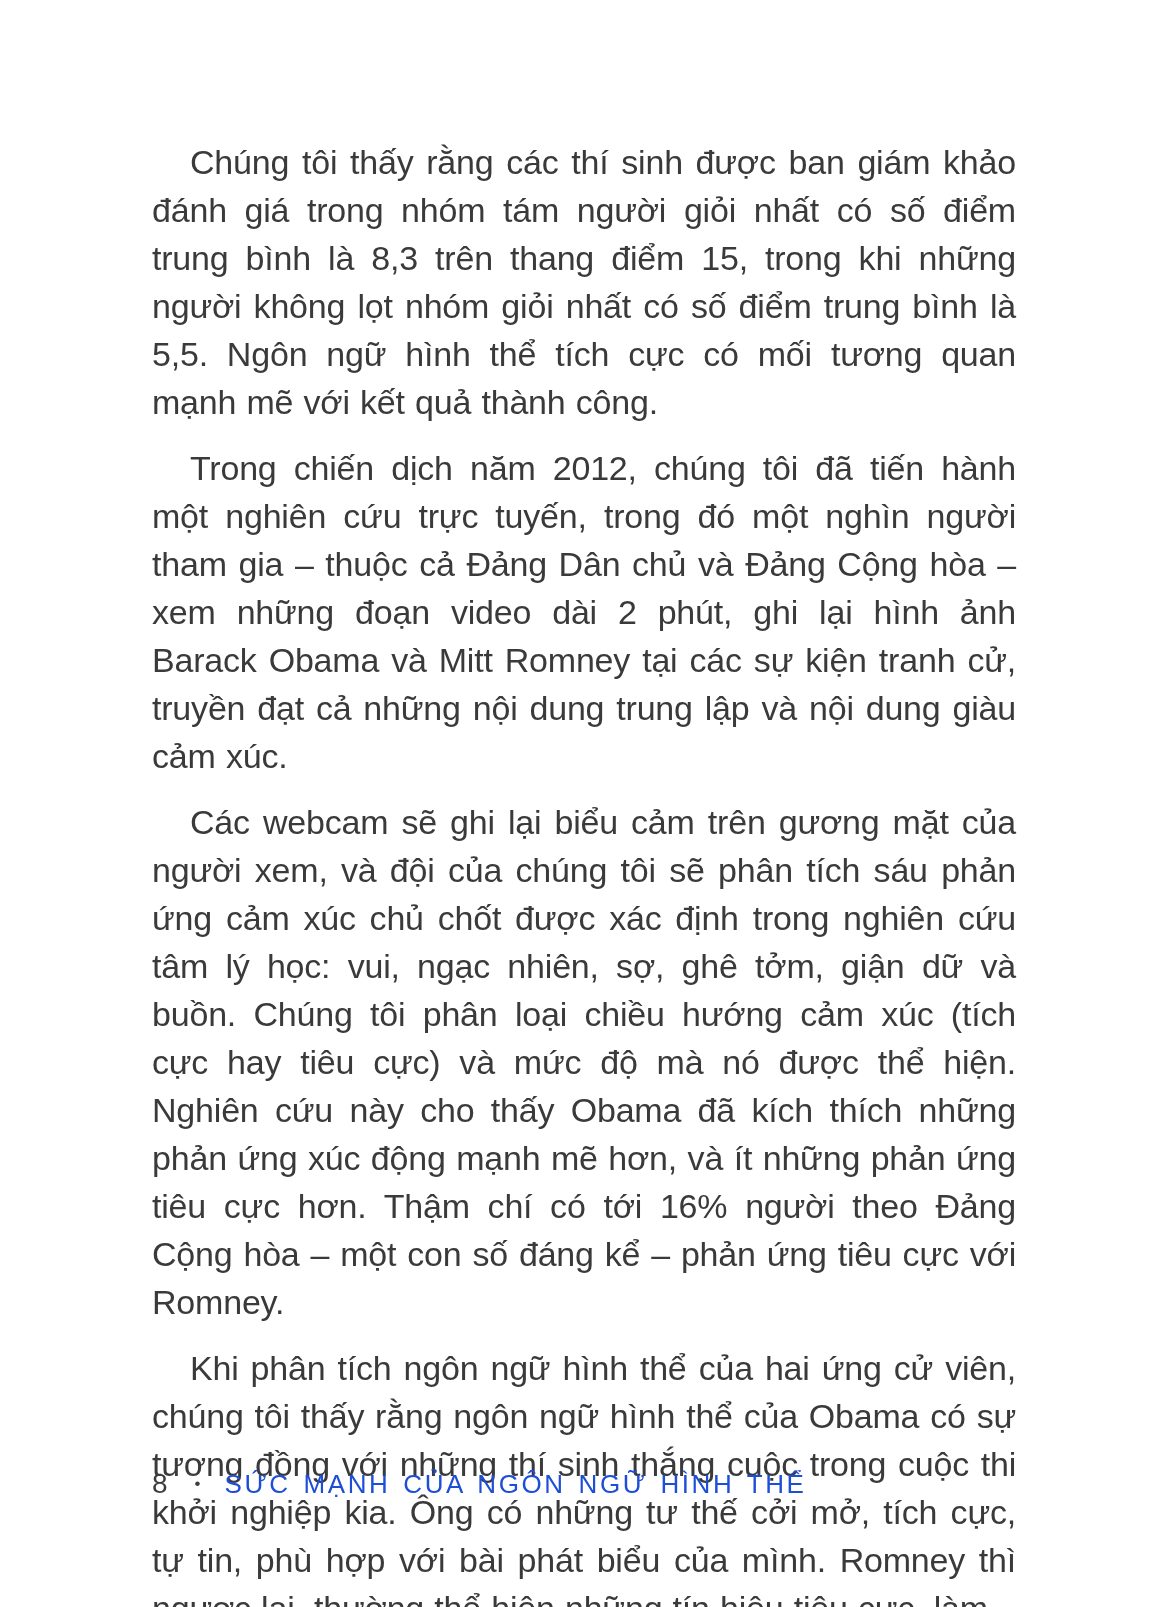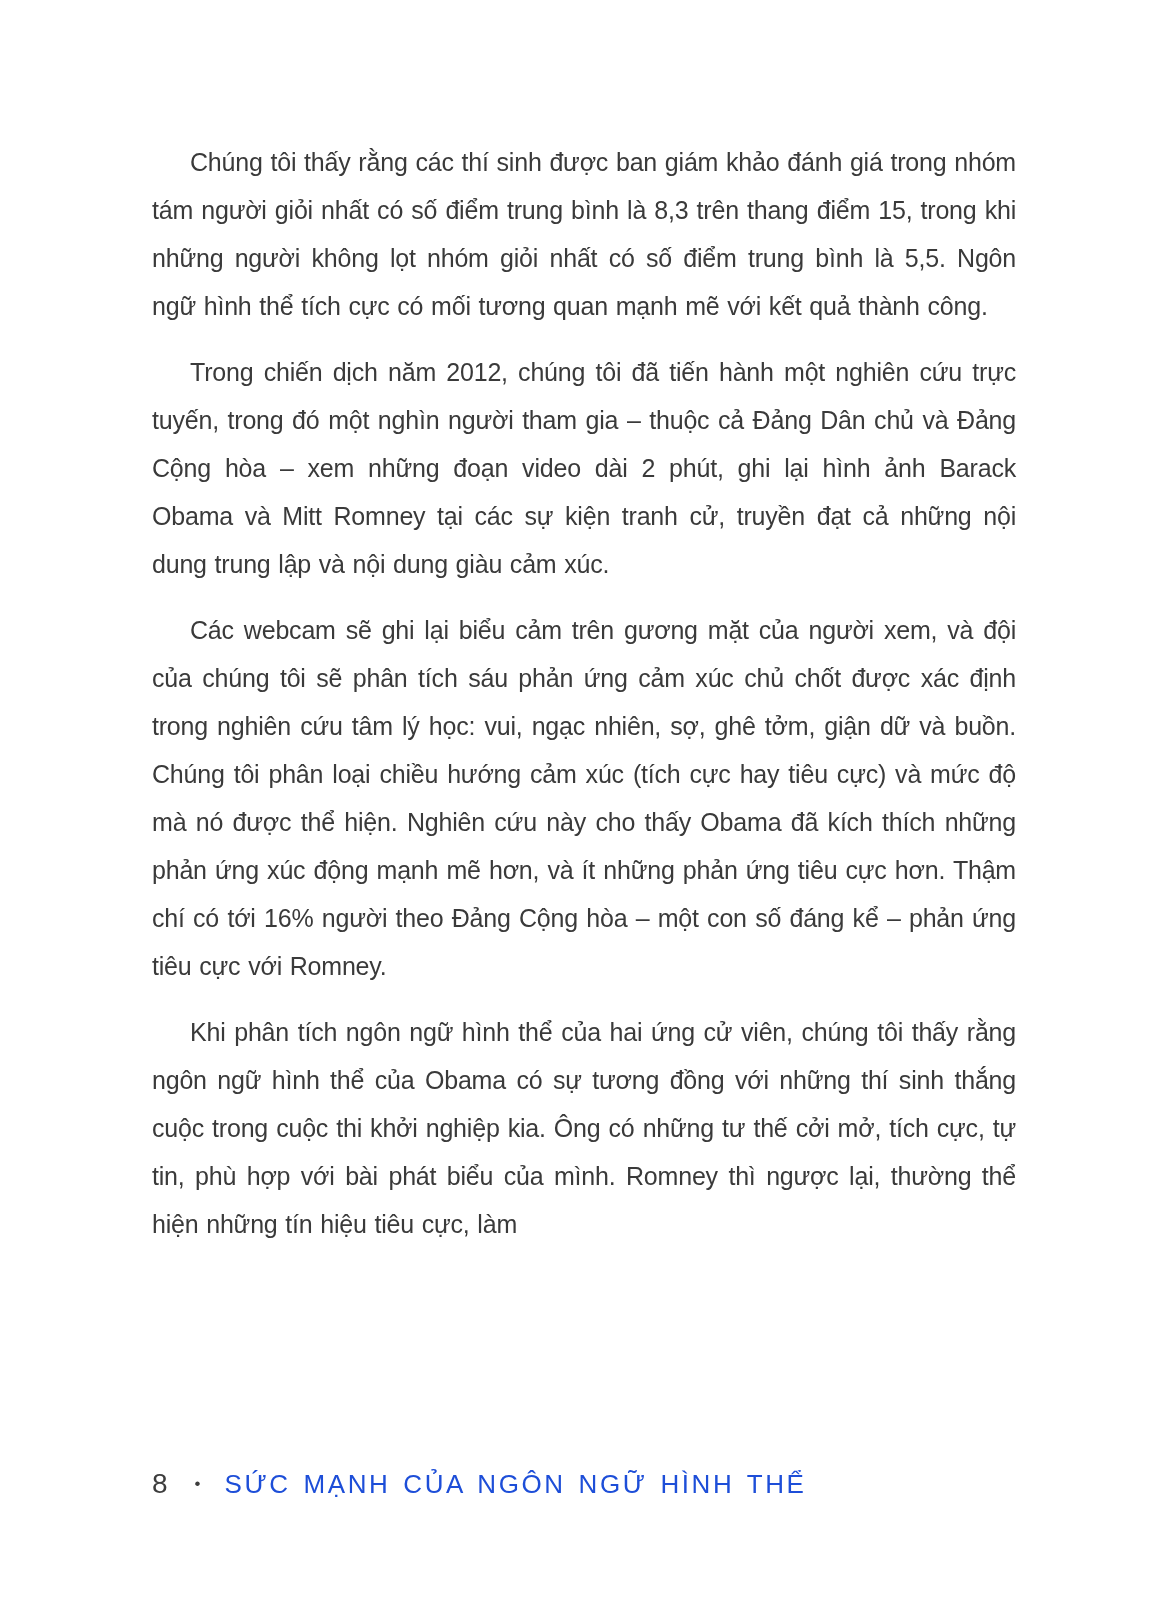--- a/index.html
+++ b/index.html
@@ -20,21 +20,21 @@
     background: #ffffff;
   }
   .text-block {
     position: absolute;
     left: 152px;
     top: 138px;
     width: 864px;
   }
   .body-para {
     margin: 0 0 18px 0;
-    font-size: 25px;
+    font-size: 34px;
     line-height: 48px;
     color: #3a3a3a;
     text-align: justify;
     text-indent: 38px;
     letter-spacing: -0.2px;
     word-spacing: 1px;
   }
   .footer {
     position: absolute;
     left: 152px;

